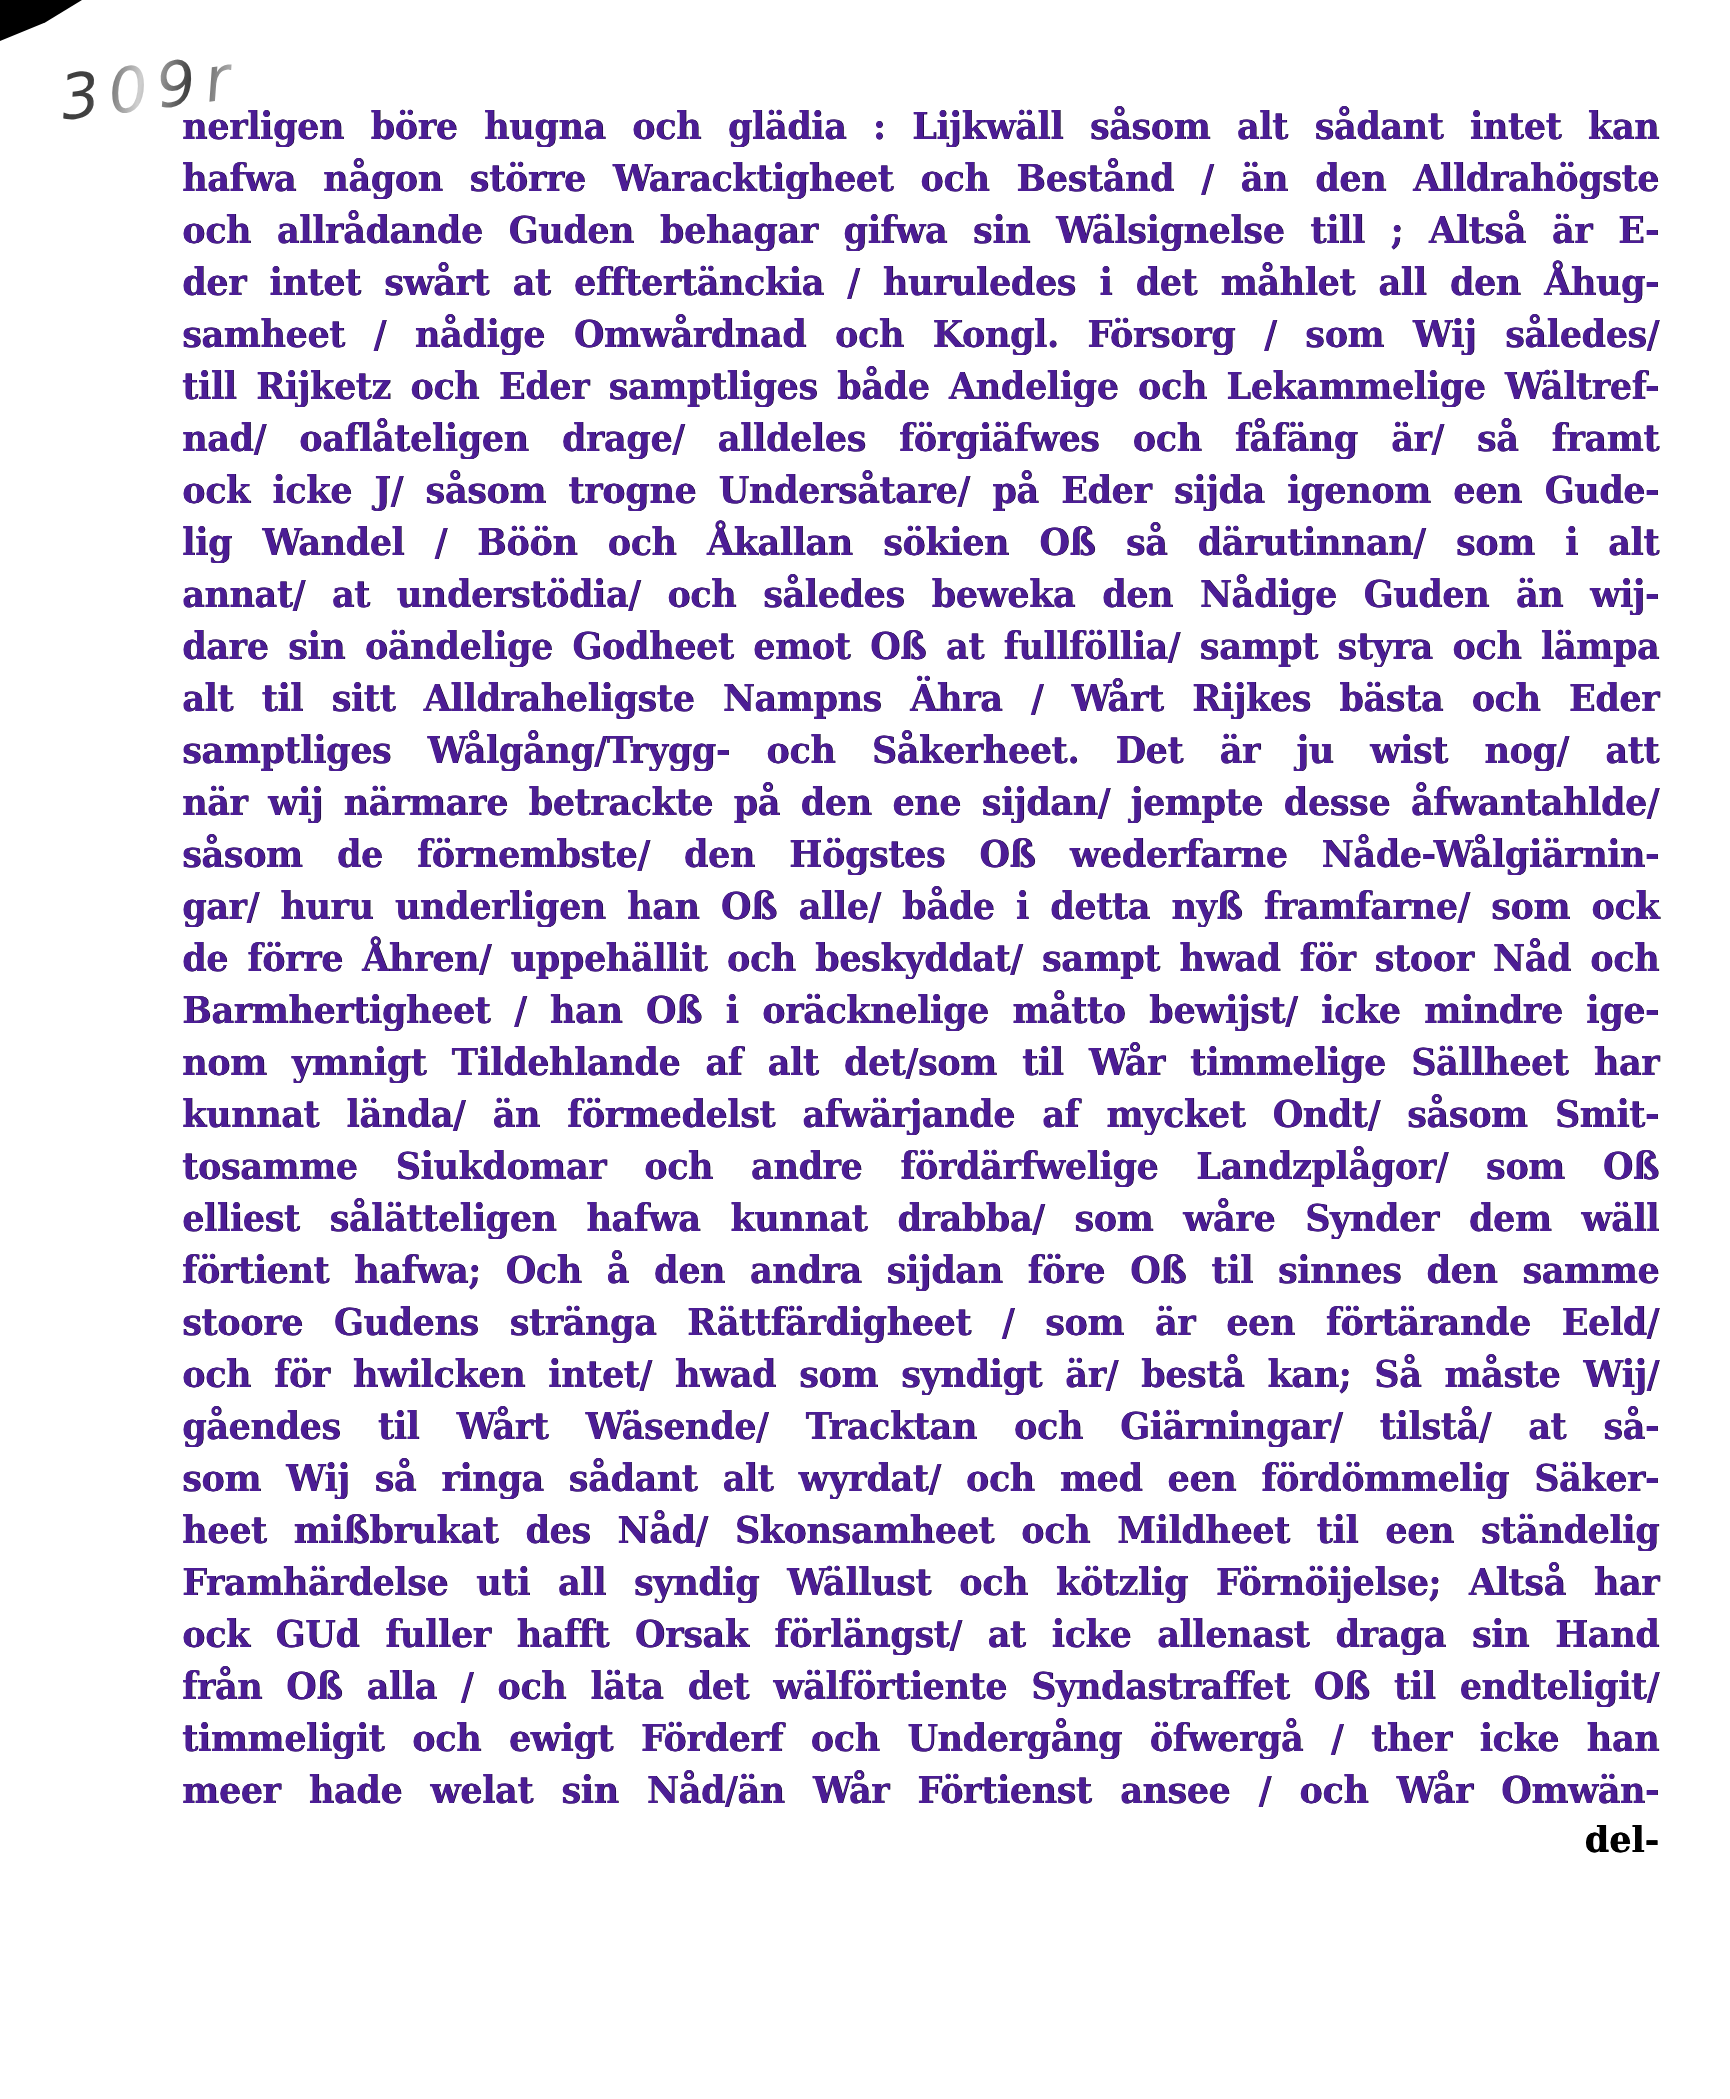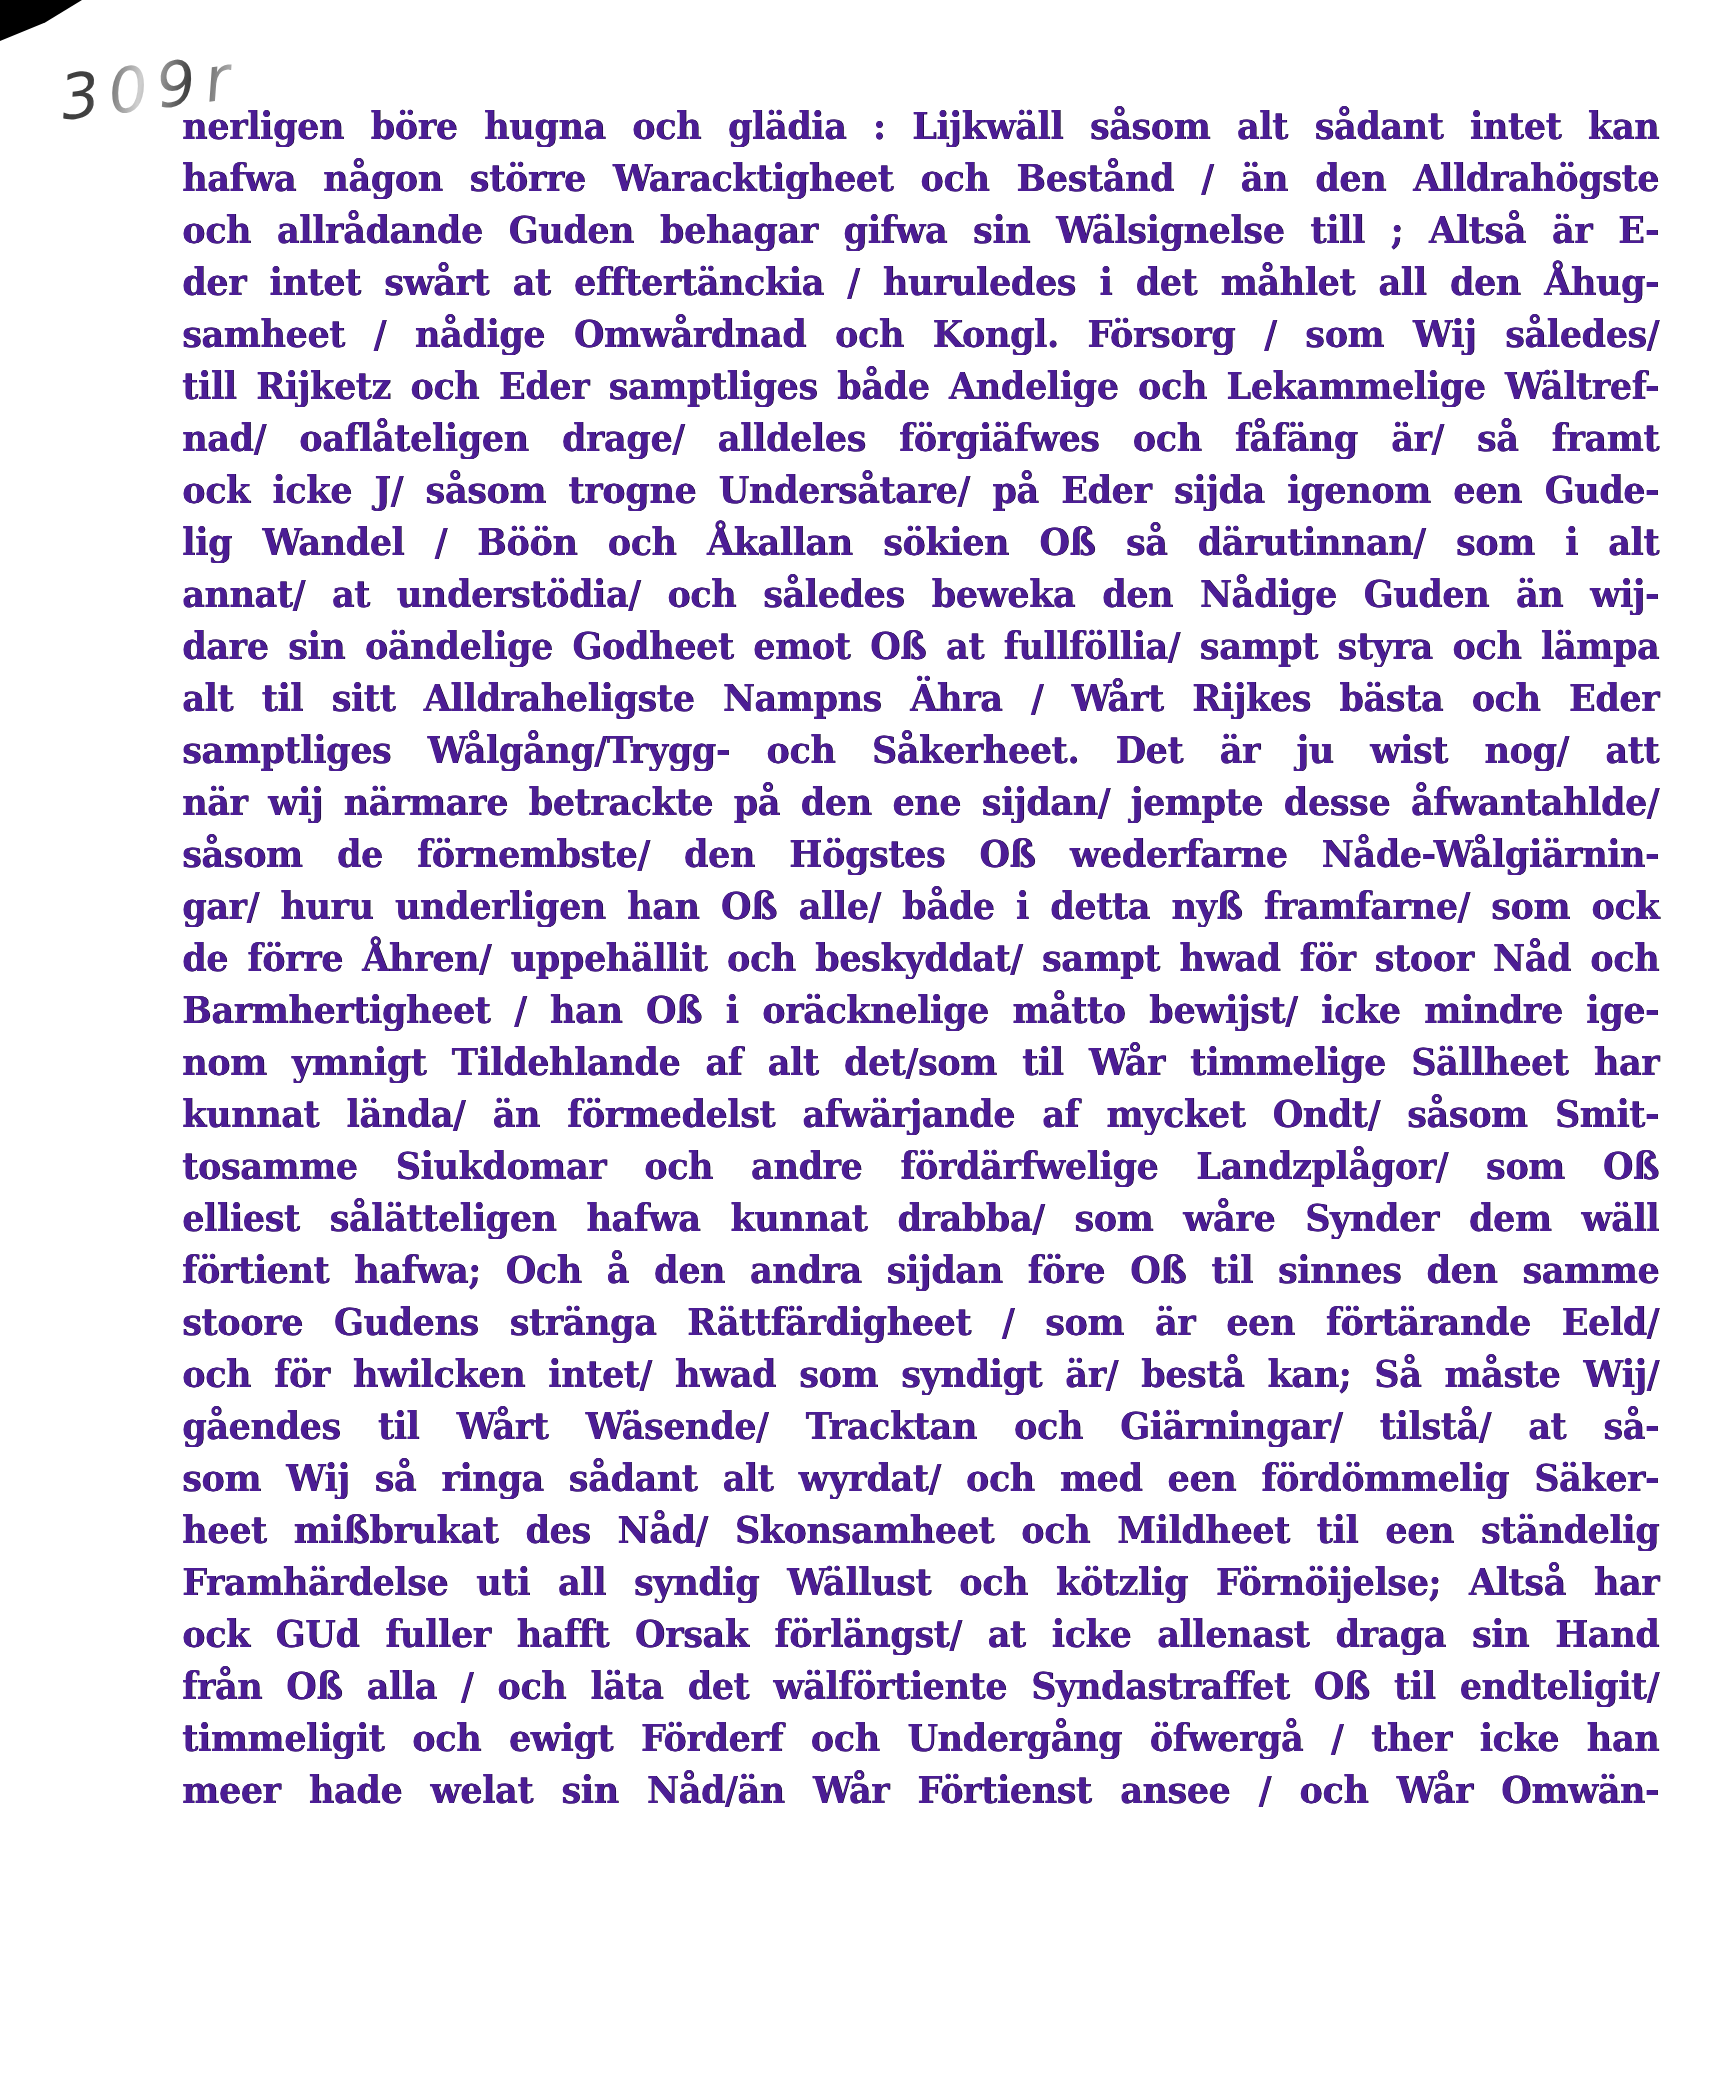--- a/index.html
+++ b/index.html
@@ -92,15 +92,16 @@
     <div class="line">gåendes til Wårt Wäsende/ Tracktan och Giärningar/ tilstå/ at så-</div>
     <div class="line">som Wij så ringa sådant alt wyrdat/ och med een fördömmelig Säker-</div>
     <div class="line">heet mißbrukat des Nåd/ Skonsamheet och Mildheet til een ständelig</div>
     <div class="line">Framhärdelse uti all syndig Wällust och kötzlig Förnöijelse; Altså har</div>
     <div class="line">ock GUd fuller hafft Orsak förlängst/ at icke allenast draga sin Hand</div>
     <div class="line">från Oß alla / och läta det wälförtiente Syndastraffet Oß til endteligit/</div>
     <div class="line">timmeligit och ewigt Förderf och Undergång öfwergå / ther icke han</div>
     <div class="line">meer hade welat sin Nåd/än Wår Förtienst ansee / och Wår Omwän-</div>
   </div>
 
+  <div class="catchword-row">del-</div>
 
 </div>
 
 
 </body></html>

